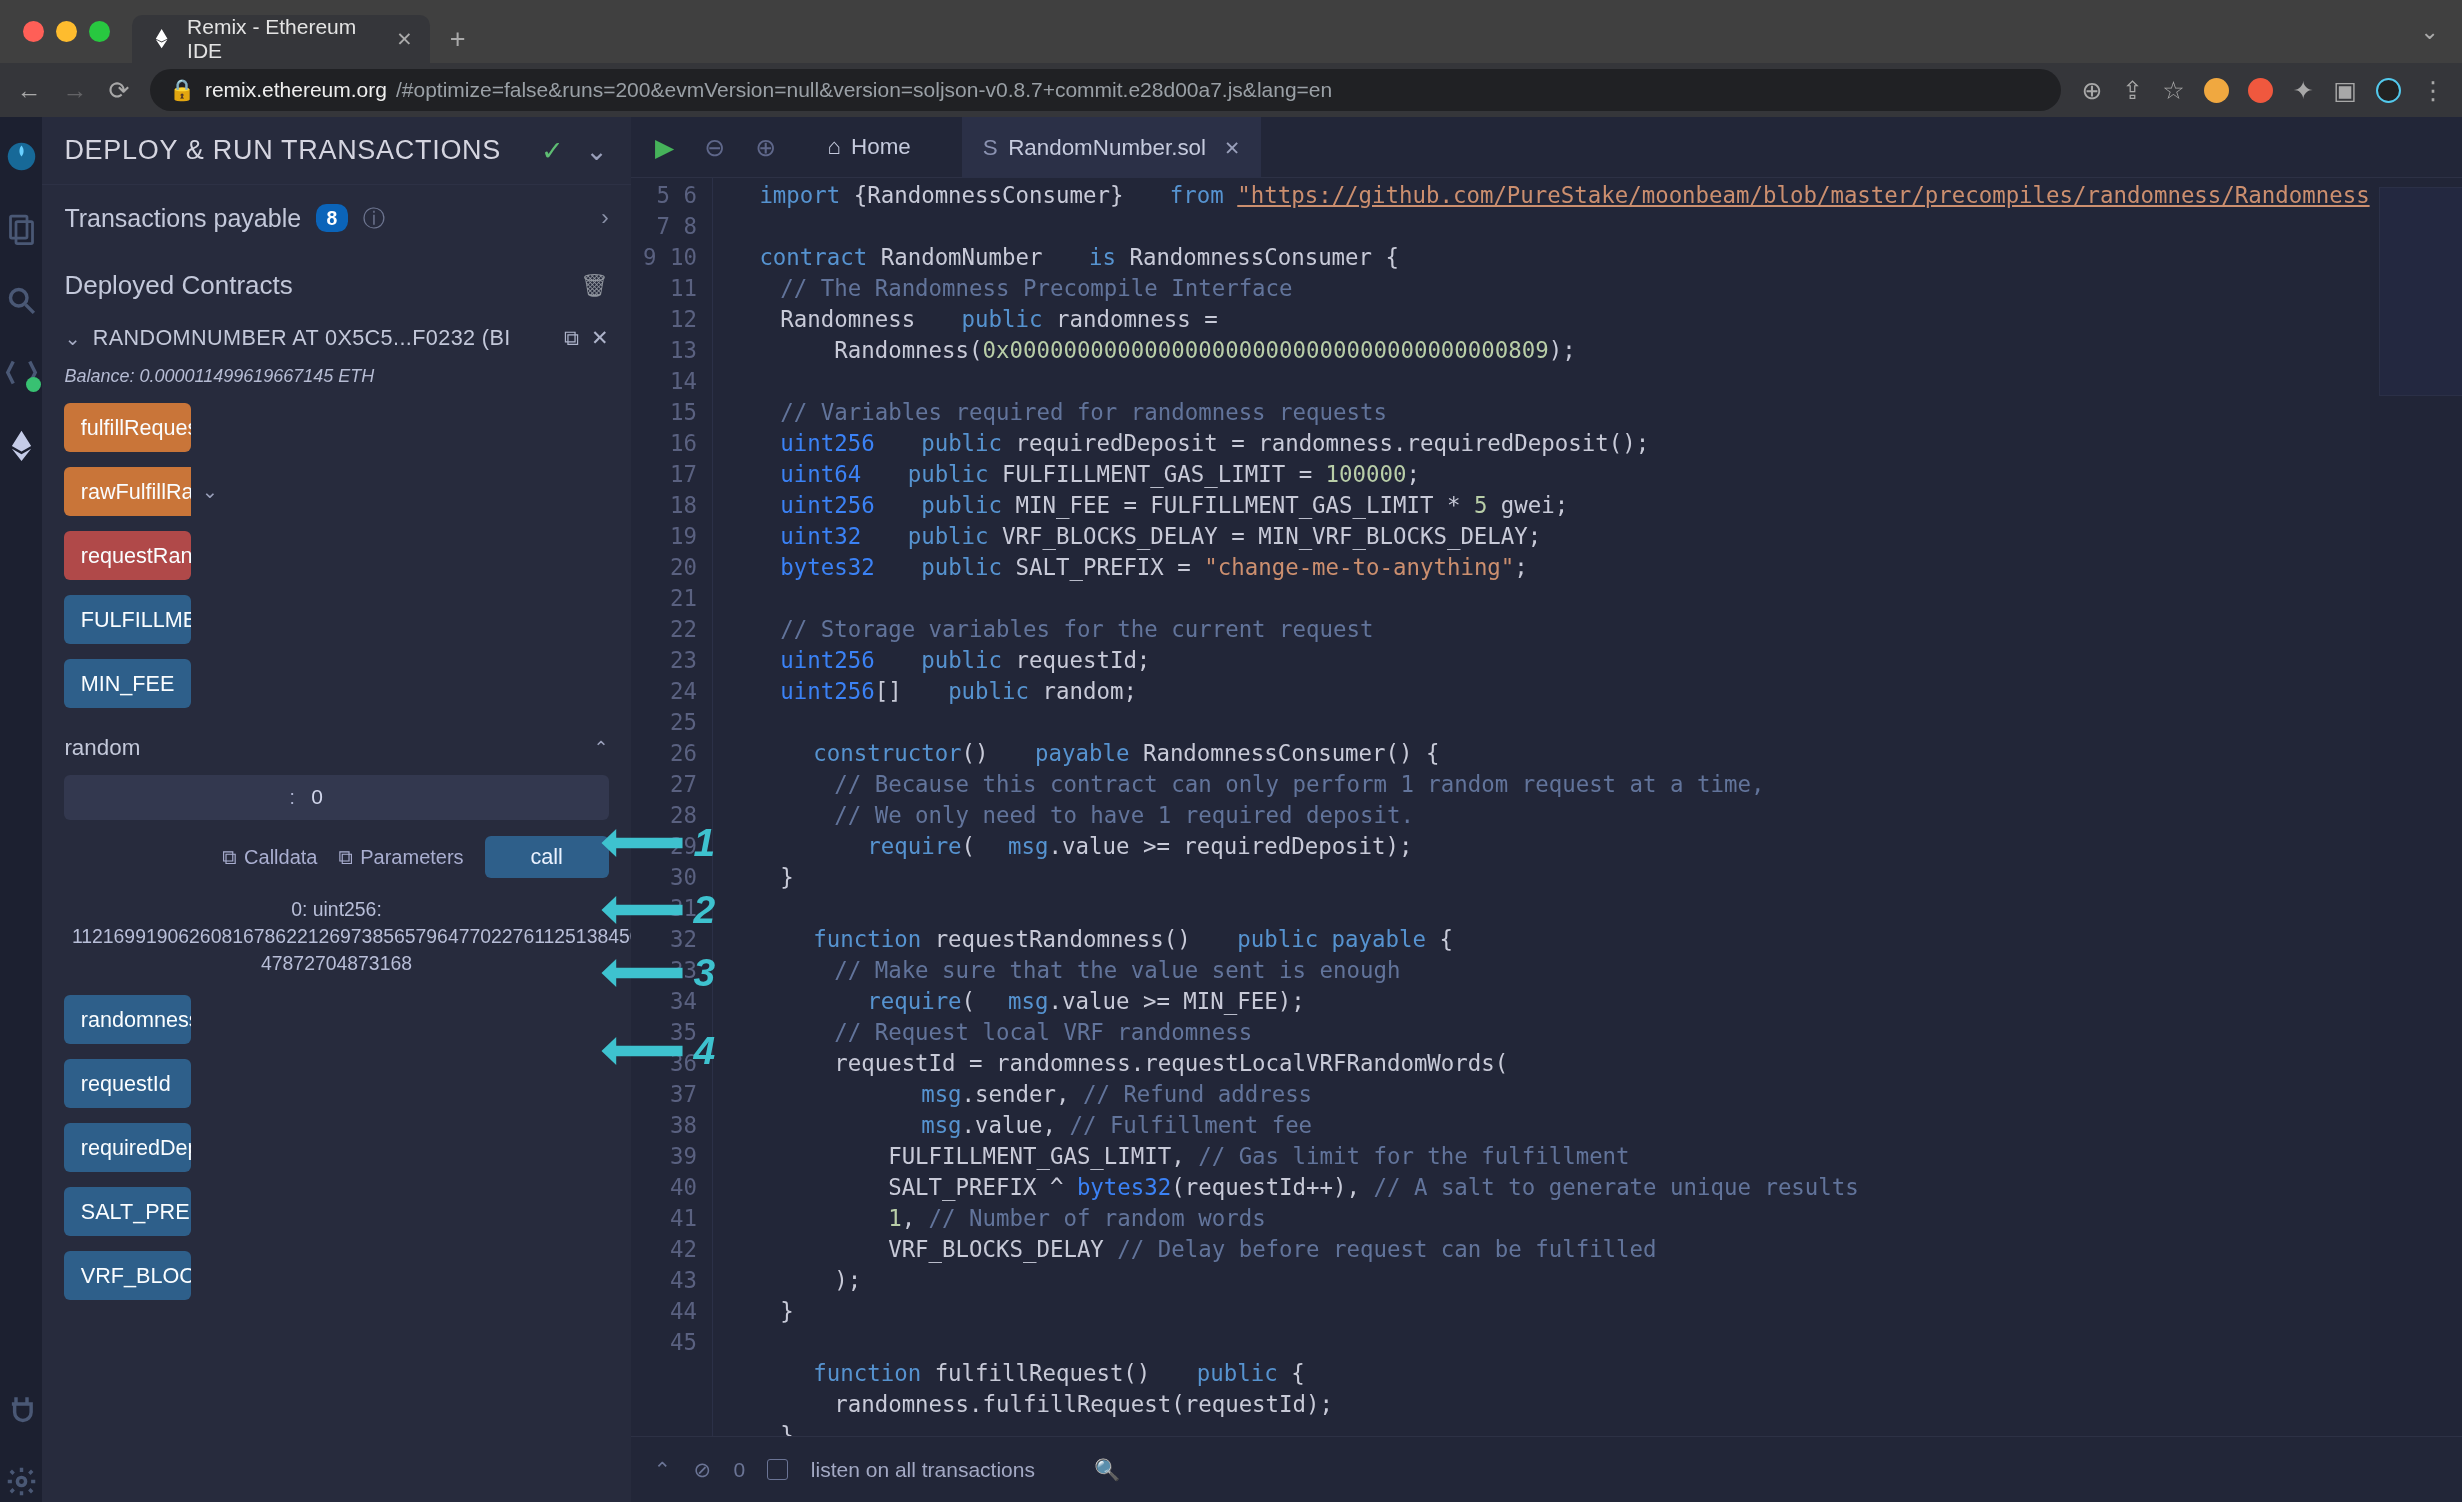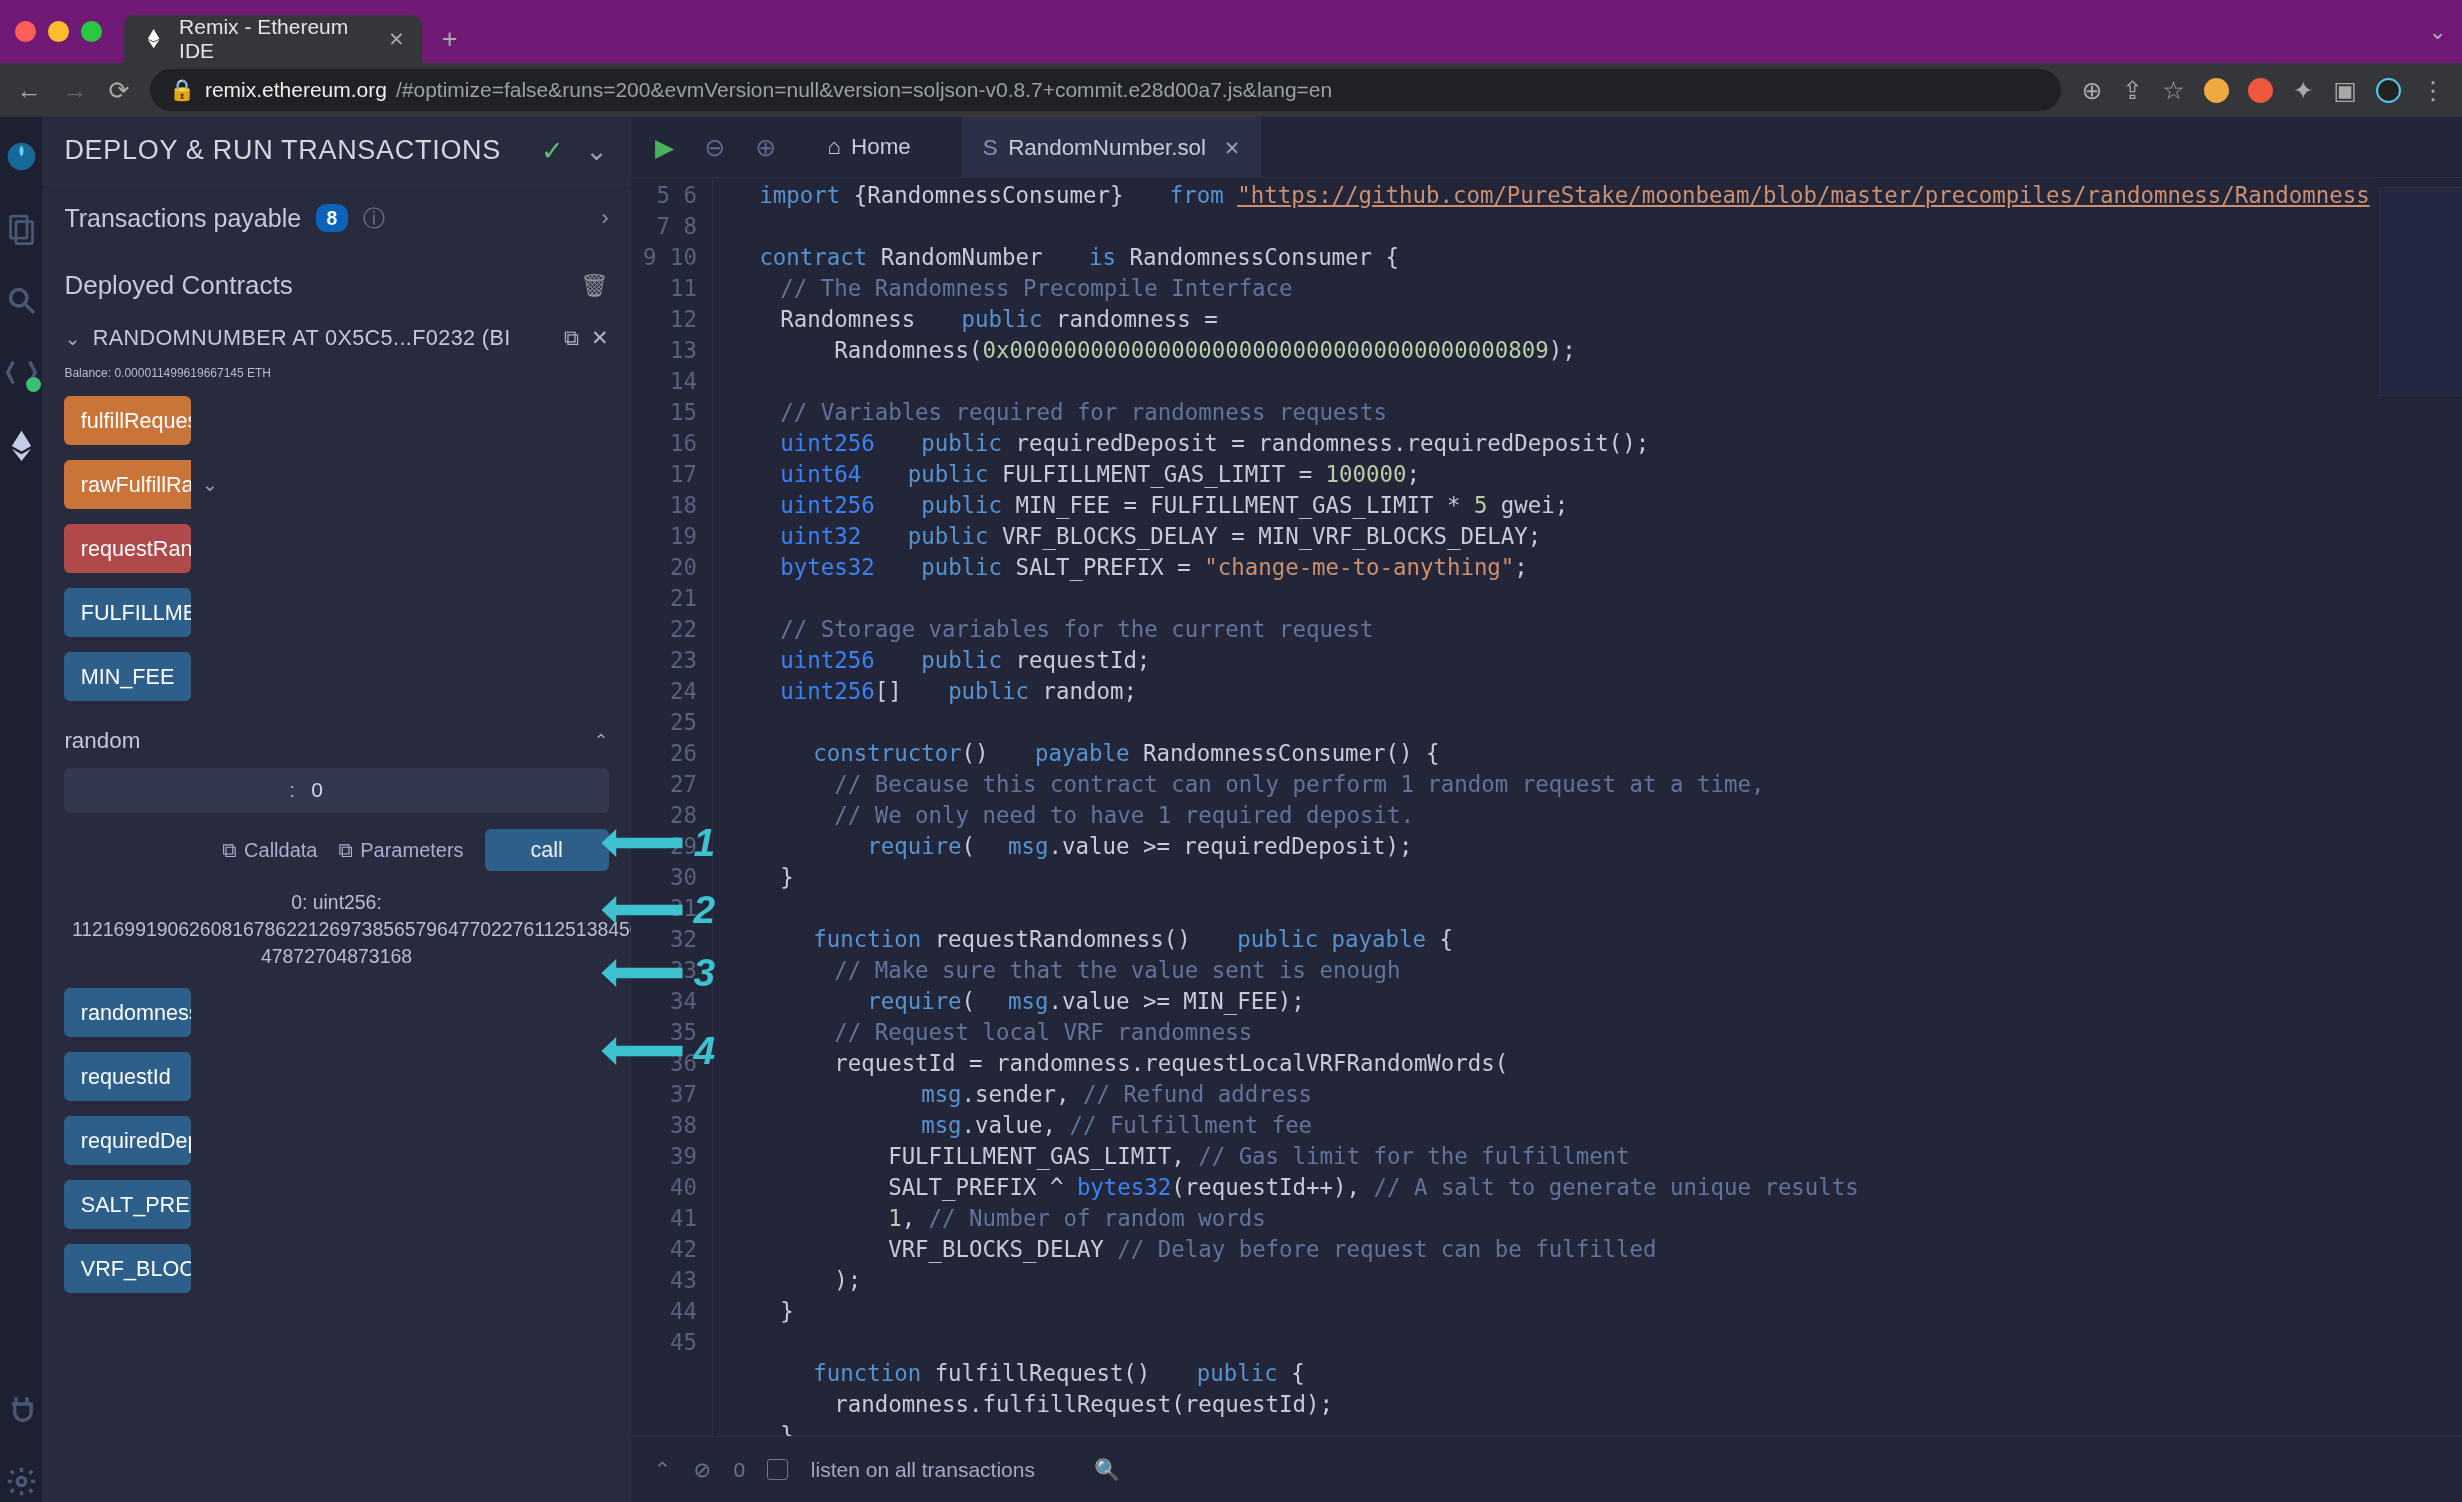--- a/index.html
+++ b/index.html
@@ -7,24 +7,24 @@
   font-family: -apple-system, BlinkMacSystemFont, "Segoe UI", Helvetica, Arial, sans-serif;
   background: #1a1d2b;
   color: #c5c5c5;
   width: 2462px;
   height: 1502px;
   overflow: hidden;
   position: relative;
 }
 .titlebar {
   height: 63px;
-  background: #701a75;
+  background: #404040;
   display: flex;
   align-items: center;
-  padding: 0 15px;
+  padding: 0 23px;
 }
 .traffic-lights { display: flex; gap: 12px; margin-right: 22.4px; }
 .tl { width: 21px; height: 21px; border-radius: 50%; }
 .tl.red { background: #ff5f57; }
 .tl.yellow { background: #febc2e; }
 .tl.green { background: #28c840; }
 .browser-tab {
   background: #35363a;
   height: 48px;
   width: 298px;
@@ -128,21 +128,21 @@
 .contract-row {
   display:flex; align-items:center;
   padding: 10.4px 22.4px;
   color:#c3c8da;
   font-size:21.6px;
   gap:12px;
 }
 .contract-row .chev { color:#a7adc5; font-size:19.4px;}
 .contract-title { flex:1; white-space:nowrap; overflow:hidden; text-overflow:ellipsis; letter-spacing:0.4px;}
 .contract-row .ci { color:#adb3ca; font-size:21px;}
-.balance-row { padding:4.5px 22.4px 16.4px; font-size:12px; color:#b5bbd3;}
+.balance-row { padding:4.5px 22.4px 16.4px; font-size:18px; color:#b5bbd3;font-style:italic;}
 .fn-list { padding: 0 22.4px 22.4px; display:flex; flex-direction:column; gap:15px; }
 .fn-btn {
   height:49px;
   padding:0 16.4px;
   border-radius:6px;
   display:flex;
   align-items:center;
   font-size:21.6px;
   color:#fafdff;
   cursor:pointer;

